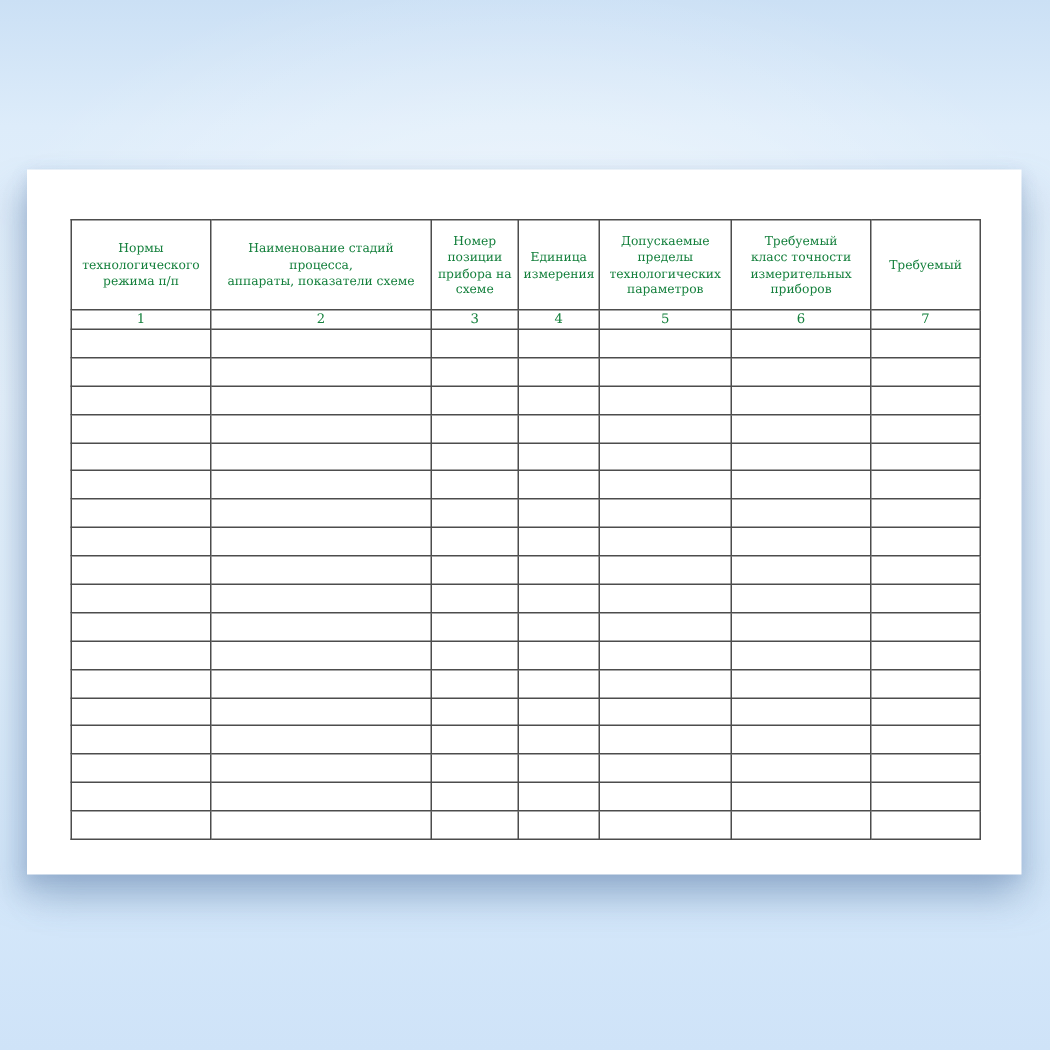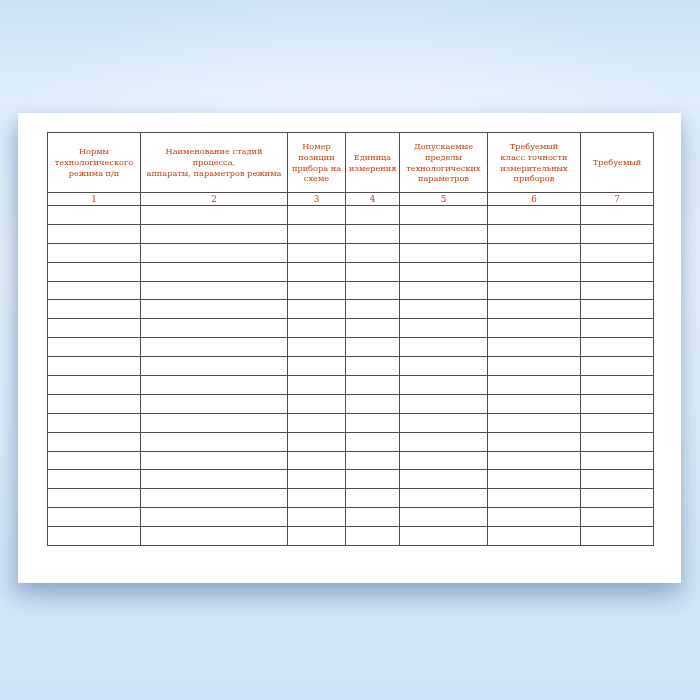--- a/index.html
+++ b/index.html
@@ -21,25 +21,25 @@
     height: 470px;
     background: #ffffff;
     box-shadow:
       0 3px 9px rgba(120, 150, 190, 0.30),
       -9px 14px 20px rgba(104, 136, 175, 0.35),
       9px 15px 24px rgba(104, 136, 175, 0.28);
   }
   table.form-table {
     position: absolute;
     left: 29px;
-    top: 19px;
+    top: 33px;
     width: 606px;
     border-collapse: collapse;
     table-layout: fixed;
-    color: #c2410c;
+    color: #15803d;
   }
   .form-table th, .form-table td {
     border: 1.4px solid #4d4d4d;
     padding: 0;
     text-align: center;
     vertical-align: middle;
     overflow: hidden;
   }
   .head-row th {
     height: 55px;
@@ -78,21 +78,21 @@
         <col class="c5">
           <col class="c6">
           <col class="c7">
       </colgroup>
       <thead>
         <tr class="head-row">
           <th>Нормы
 технологического
 режима п/п</th>
           <th>Наименование стадий процесса,
-аппараты, параметров режима</th>
+аппараты, показатели схеме</th>
           <th>Номер
 позиции
 прибора на
 схеме</th>
           <th>Единица
 измерения</th>
           <th>Допускаемые
 пределы
 технологических
 параметров</th>

